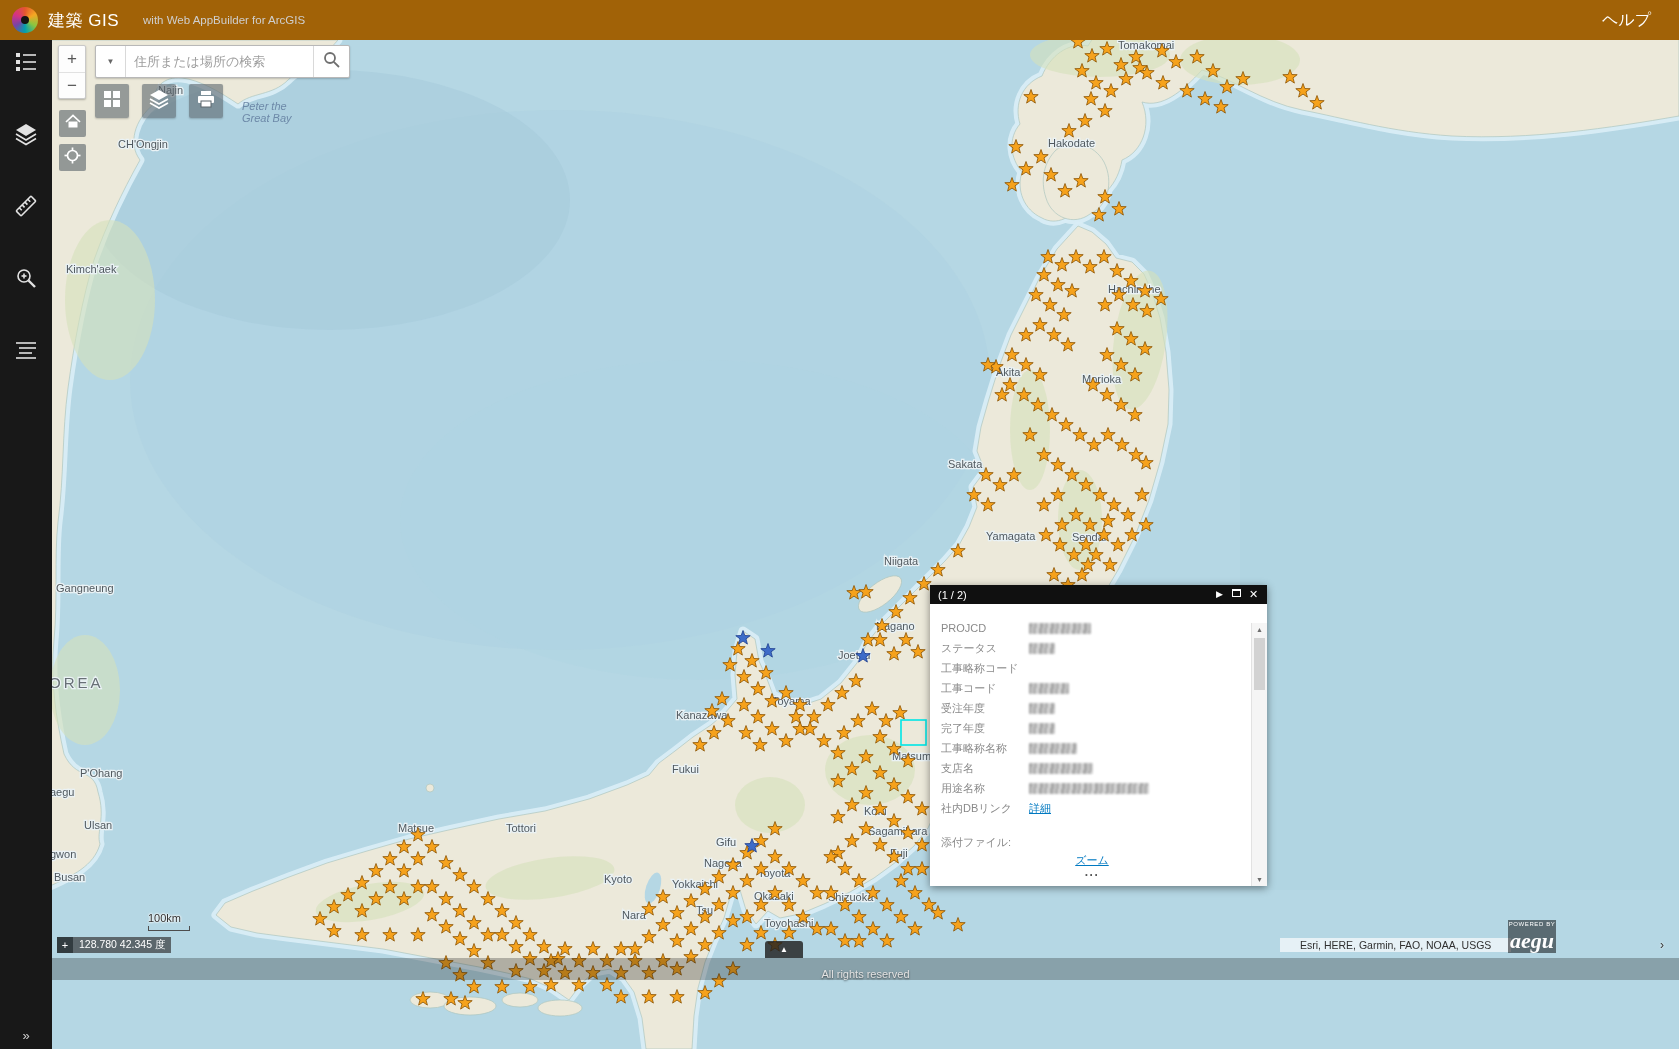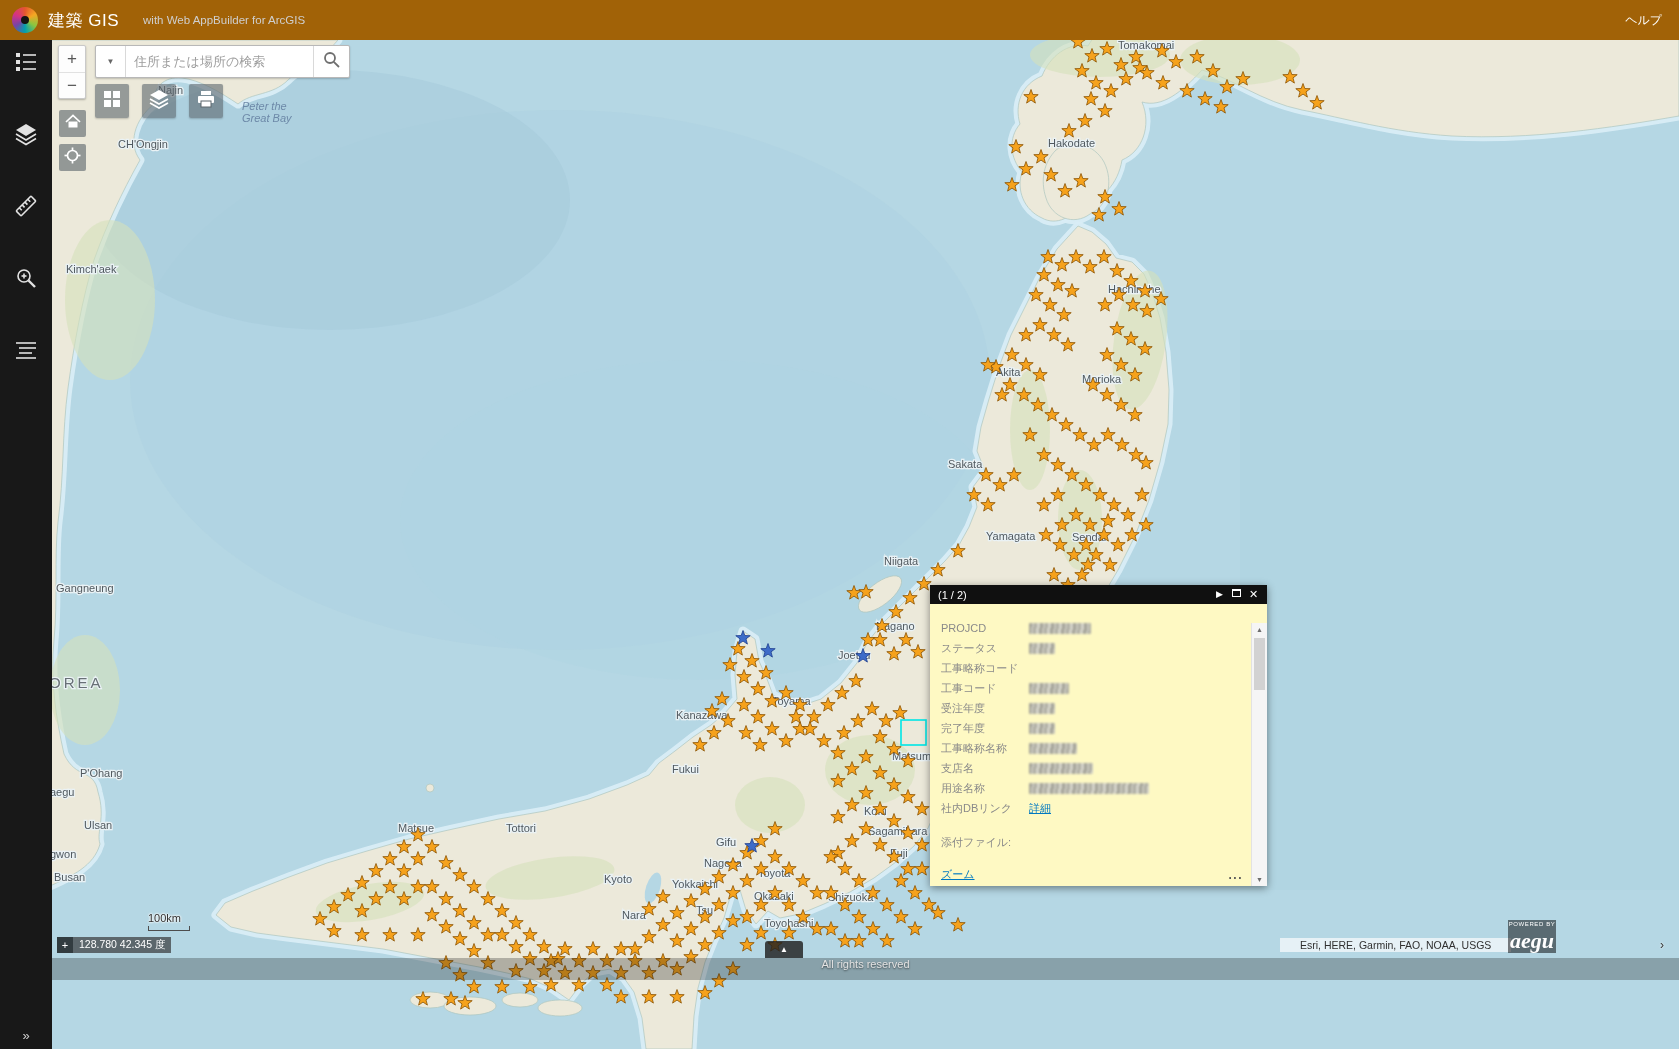--- a/index.html
+++ b/index.html
@@ -6,21 +6,21 @@
   html,body { width:1679px; height:1049px; overflow:hidden; font-family:"Liberation Sans",sans-serif; background:#b5d7e4; position:relative; }
 
   
   .app-header { position:absolute; top:0; left:0; width:1679px; height:40px; background:#a16207; display:flex; align-items:center; z-index:50; }
   .logo { width:26px; height:26px; border-radius:50%; margin-left:12px; flex:none;
           background:conic-gradient(#e4572e,#f5a623,#8cc63f,#00a0b0,#7a43a5,#d63384,#e4572e); position:relative; }
   .logo::after { content:""; position:absolute; left:9px; top:9px; width:8px; height:8px; border-radius:50%; background:#141414; }
   .app-title { color:#fff; font-size:17px; margin-left:10px; letter-spacing:.5px; white-space:nowrap; }
   .app-subtitle { color:#cfcfcf; font-size:11.5px; margin-left:24px; white-space:nowrap; }
   .header-spacer { flex:1; }
-  .help-link { color:#fff; font-size:12px; margin-right:17px; cursor:pointer; }
+  .help-link { color:#fff; font-size:16px; margin-right:28px; cursor:pointer; }
 
   
   .sidebar { position:absolute; top:40px; left:0; width:52px; height:1009px; background:#181818; z-index:45;
              display:flex; flex-direction:column; align-items:center; padding-top:12px; gap:48px; }
   .tool-btn { width:28px; height:24px; display:flex; align-items:center; justify-content:center; cursor:pointer; }
   .tool-btn svg { stroke:#e2e2e2; fill:none; stroke-width:1.6; }
   .collapse-btn { position:absolute; bottom:6px; left:0; width:52px; text-align:center; color:#cfcfcf; font-size:13px; cursor:pointer; }
 
   
   .map-wrap { position:absolute; left:52px; top:40px; width:1627px; height:1009px; background:#b5d7e4; cursor:grab; }
@@ -50,51 +50,51 @@
   .search-input { flex:1; border:none; outline:none; font-size:13px; padding:0 8px; color:#333; min-width:0; background:transparent; }
   .search-input::placeholder { color:#9c9c9c; }
   .search-btn { width:36px; display:flex; align-items:center; justify-content:center; border-left:1px solid #d9d9d9; cursor:pointer; }
   .search-btn svg { stroke:#6f6f6f; fill:none; stroke-width:1.8; }
 
   .widget-row { position:absolute; left:95px; top:84px; display:flex; gap:13px; z-index:40; }
   .wbtn { width:34px; height:34px; background:rgba(92,102,108,.6); border-radius:2px; display:flex; align-items:center; justify-content:center; cursor:pointer; box-shadow:0 1px 2px rgba(0,0,0,.2); }
   .wbtn svg { stroke:#fff; fill:none; stroke-width:1.6; }
 
   
-  .popup { position:absolute; left:930px; top:585px; width:337px; height:301px; background:#fef9c3; z-index:60; box-shadow:0 2px 8px rgba(0,0,0,.45); display:flex; flex-direction:column; }
+  .popup { position:absolute; left:930px; top:585px; width:337px; height:301px; background:#ffffff; z-index:60; box-shadow:0 2px 8px rgba(0,0,0,.45); display:flex; flex-direction:column; }
   .popup-header { height:19px; flex:none; background:#101010; color:#fff; display:flex; align-items:center; font-size:11px; padding:0 5px 0 8px; cursor:move; }
   .ph-spacer { flex:1; }
   .ph-btn { min-width:17px; text-align:center; color:#fff; cursor:pointer; font-size:9px; line-height:19px; }
   .maximize-box { width:9px; height:8px; border:1px solid #fff; border-top-width:2px; display:inline-block; }
   .ph-close { font-size:11px; }
   .popup-body { position:relative; flex:1; padding:3px 22px 4px 11px; overflow:hidden; }
   .popup-title { font-size:13px; color:#3c3c3c; padding:4px 0 6px; border-bottom:1px solid #d8d8d8; }
   .popup-fields { margin-top:11px; }
   .field-row { display:flex; align-items:center; height:20px; }
   .field-label { width:88px; flex:none; font-size:11px; color:#8a8a8a; white-space:nowrap; overflow:hidden; }
   .field-value { font-size:11px; color:#333; display:flex; align-items:center; }
   .blur-val { display:inline-block; height:11px; border-radius:1px; opacity:.8; filter:blur(1.2px);
               background:repeating-linear-gradient(97deg,#8f8f8f 0 3px,#bdbdbd 3px 5px,#9e9e9e 5px 8px,#cccccc 8px 11px); }
   .popup-link { color:var(--link,#0079c1); text-decoration:underline; cursor:pointer; font-size:11px; }
   .attach-label { margin-top:17px; font-size:11px; color:#8a8a8a; }
-  .popup-footer { display:flex; justify-content:space-between; align-items:center; margin-top:17px; padding-right:2px; }
+  .popup-footer { display:flex; justify-content:space-between; align-items:center; margin-top:3px; padding-right:2px;flex-direction:column; }
   .more-btn { color:#555; font-weight:bold; letter-spacing:1.5px; font-size:12px; cursor:pointer; line-height:8px; }
   .popup-scroll { position:absolute; top:19px; right:0; bottom:0; width:16px; background:#f5f5f5; border-left:1px solid #e2e2e2;
                   display:flex; flex-direction:column; justify-content:space-between; align-items:center; font-size:7px; color:#6d6d6d; padding:3px 0; z-index:2; }
   .scroll-arrow { cursor:pointer; width:100%; text-align:center; }
   .scroll-thumb { position:absolute; top:15px; left:2px; width:11px; height:52px; background:#d2d2d2; cursor:pointer; }
 
   
   .scalebar { position:absolute; left:148px; top:912px; z-index:30; font-size:11px; color:#2f2f2f; text-shadow:0 0 2px #fff,0 0 2px #fff,0 0 3px #fff; }
   .scalebar .bar { width:42px; height:5px; border:1px solid #4d4d4d; border-top:none; margin-top:2px; }
   .coords { position:absolute; left:57px; top:937px; display:flex; height:16px; z-index:30; font-size:10.5px; }
   .crosshair-btn { width:16px; background:rgba(0,0,0,.72); color:#fff; display:flex; align-items:center; justify-content:center; font-size:11px; cursor:pointer; }
   .coord-text { background:rgba(45,45,45,.66); color:#fff; padding:0 6px; display:flex; align-items:center; white-space:nowrap; }
   .rights-bar { position:absolute; left:52px; top:958px; width:1627px; height:22px; background:rgba(20,20,20,.28); z-index:25;
-                display:flex; align-items:flex-start; justify-content:center; color:#e3e3e3; font-size:11px; text-shadow:0 1px 2px rgba(0,0,0,.6); }
+                display:flex; align-items:flex-end; justify-content:center; color:#e3e3e3; font-size:11px; text-shadow:0 1px 2px rgba(0,0,0,.6); }
   .table-toggle { position:absolute; left:765px; top:941px; width:38px; height:17px; background:rgba(32,32,32,.82); border-radius:3px 3px 0 0; z-index:26;
                   color:#fff; display:flex; align-items:center; justify-content:center; font-size:8px; cursor:pointer; }
   .attribution { position:absolute; left:1280px; top:938px; background:rgba(255,255,255,.66); color:#303030; font-size:10.5px; padding:1px 20px; z-index:30; white-space:nowrap; }
   .attr-collapse { position:absolute; left:1660px; top:938px; z-index:31; color:#333; font-size:12px; cursor:pointer; text-shadow:0 0 2px #fff; }
   .esri-logo { position:absolute; left:1508px; top:920px; width:48px; z-index:30; text-align:center; }
   .powered { display:block; font-size:6px; letter-spacing:.6px; color:#fff; background:rgba(0,0,0,.5); padding:1px 0; }
   .esri-text { display:block; font-family:"Liberation Serif",serif; font-style:italic; font-weight:bold; font-size:22px; line-height:25px; color:#fff; background:rgba(0,0,0,.5); }
 </style>
 </head>
 <body>

